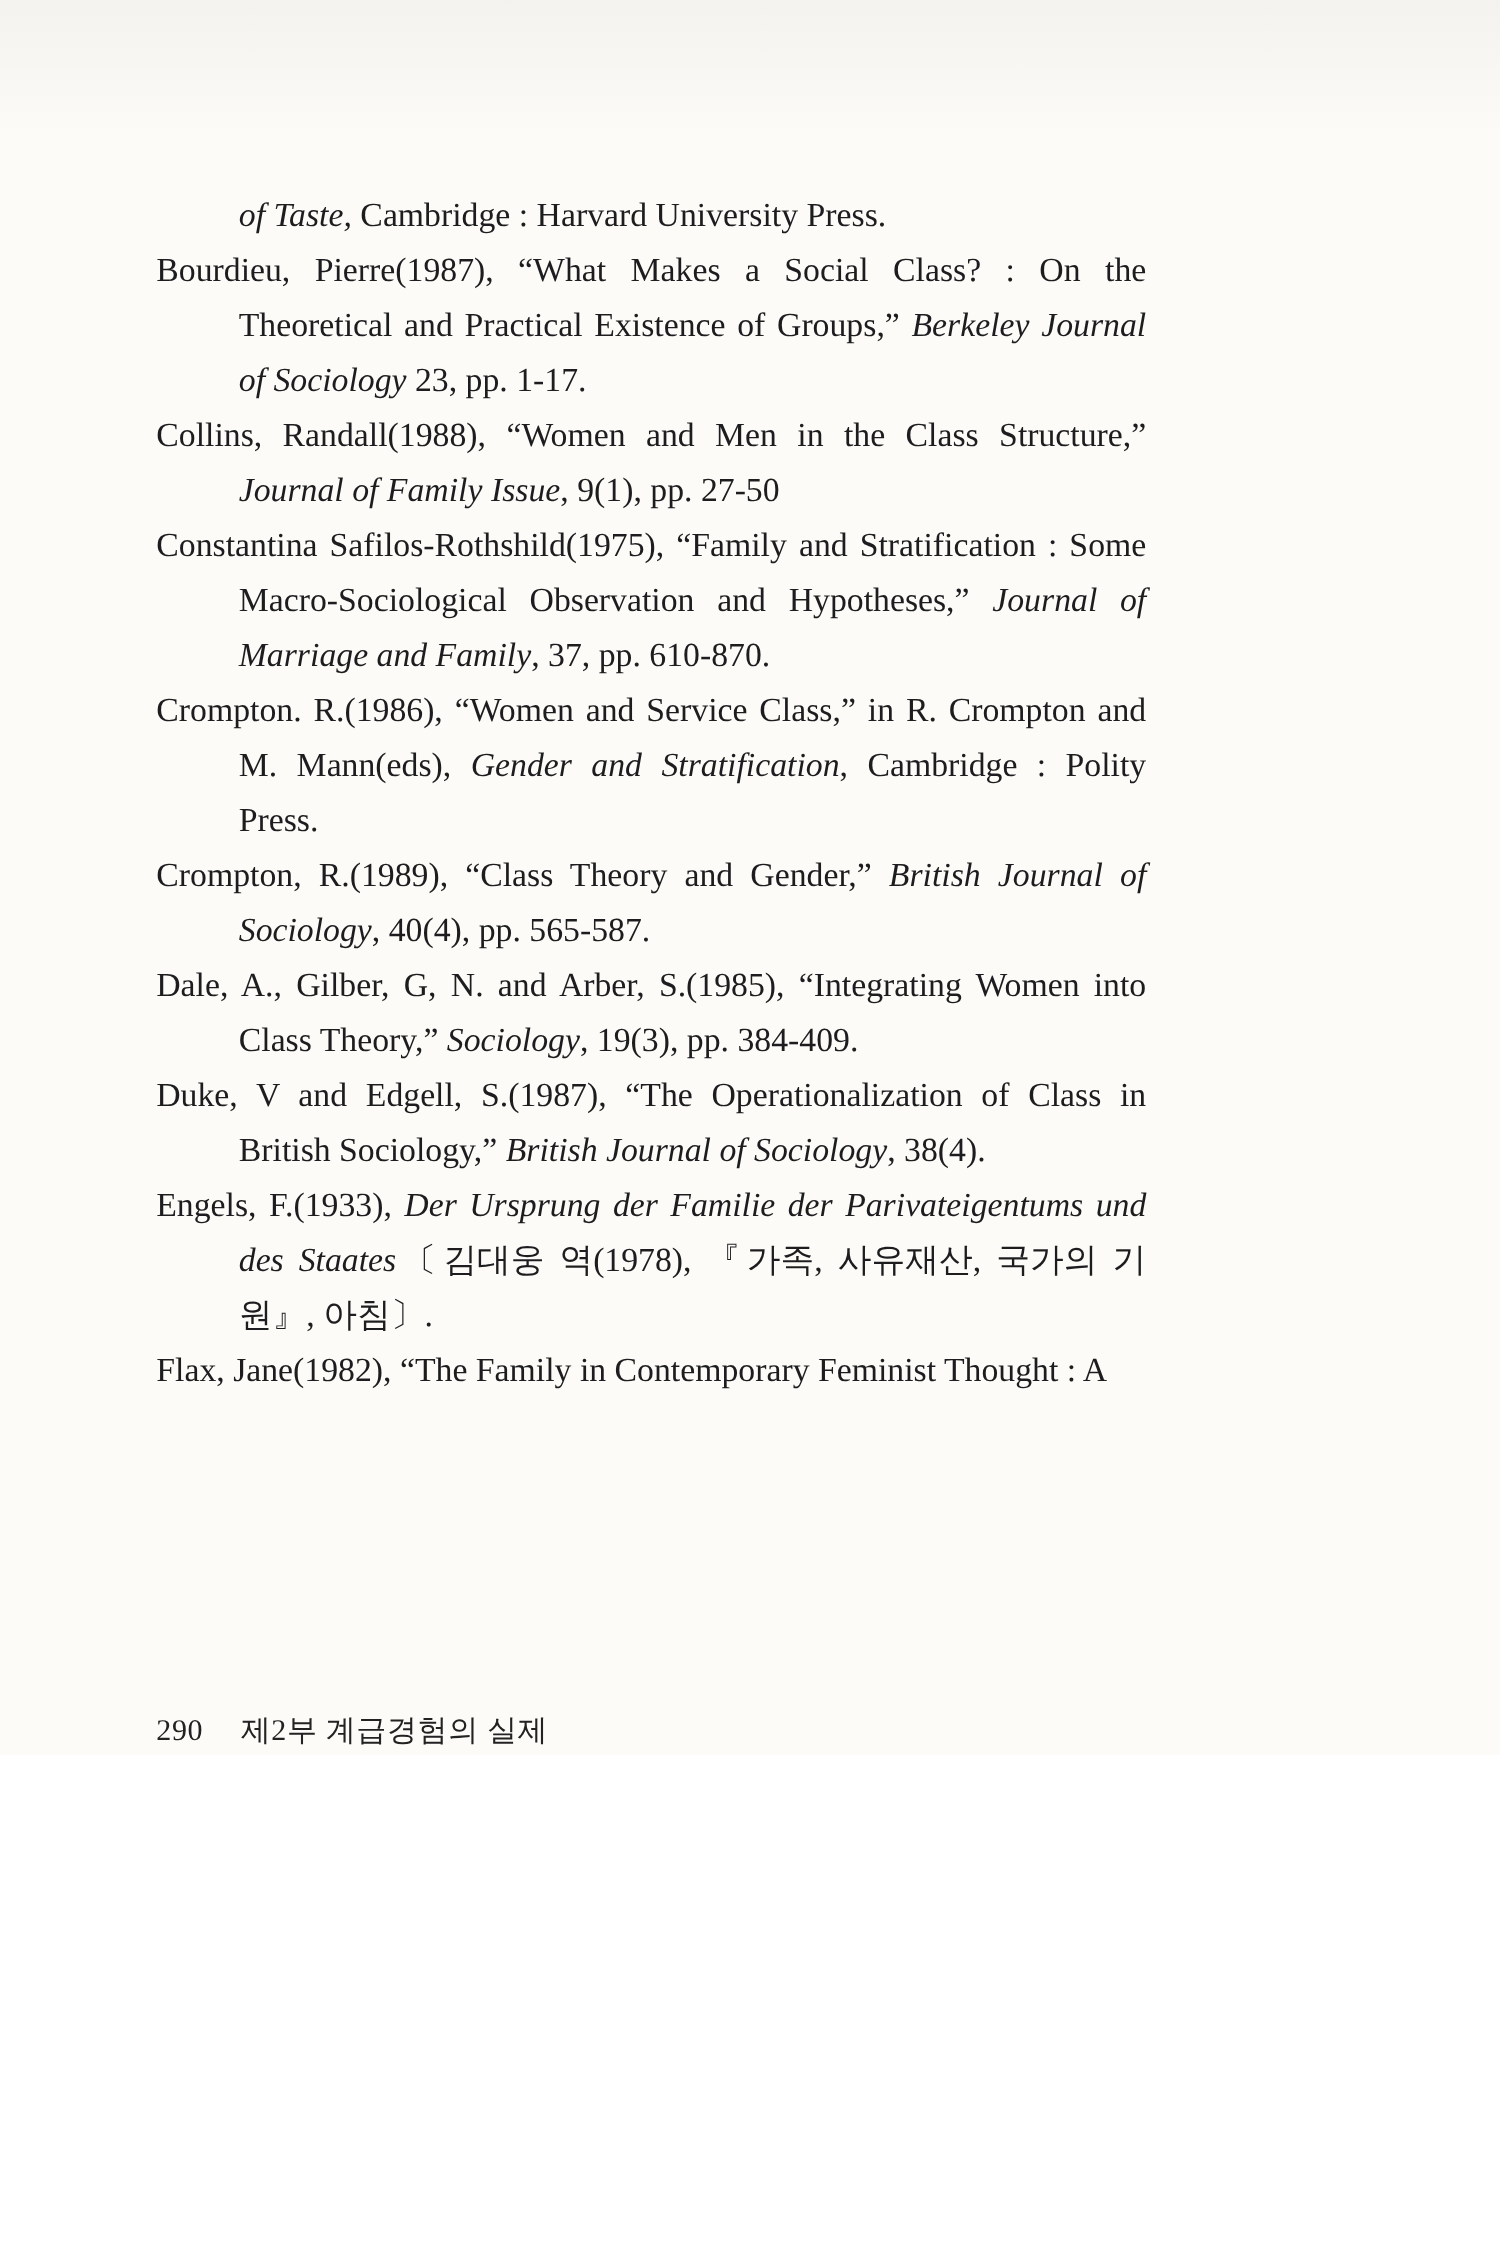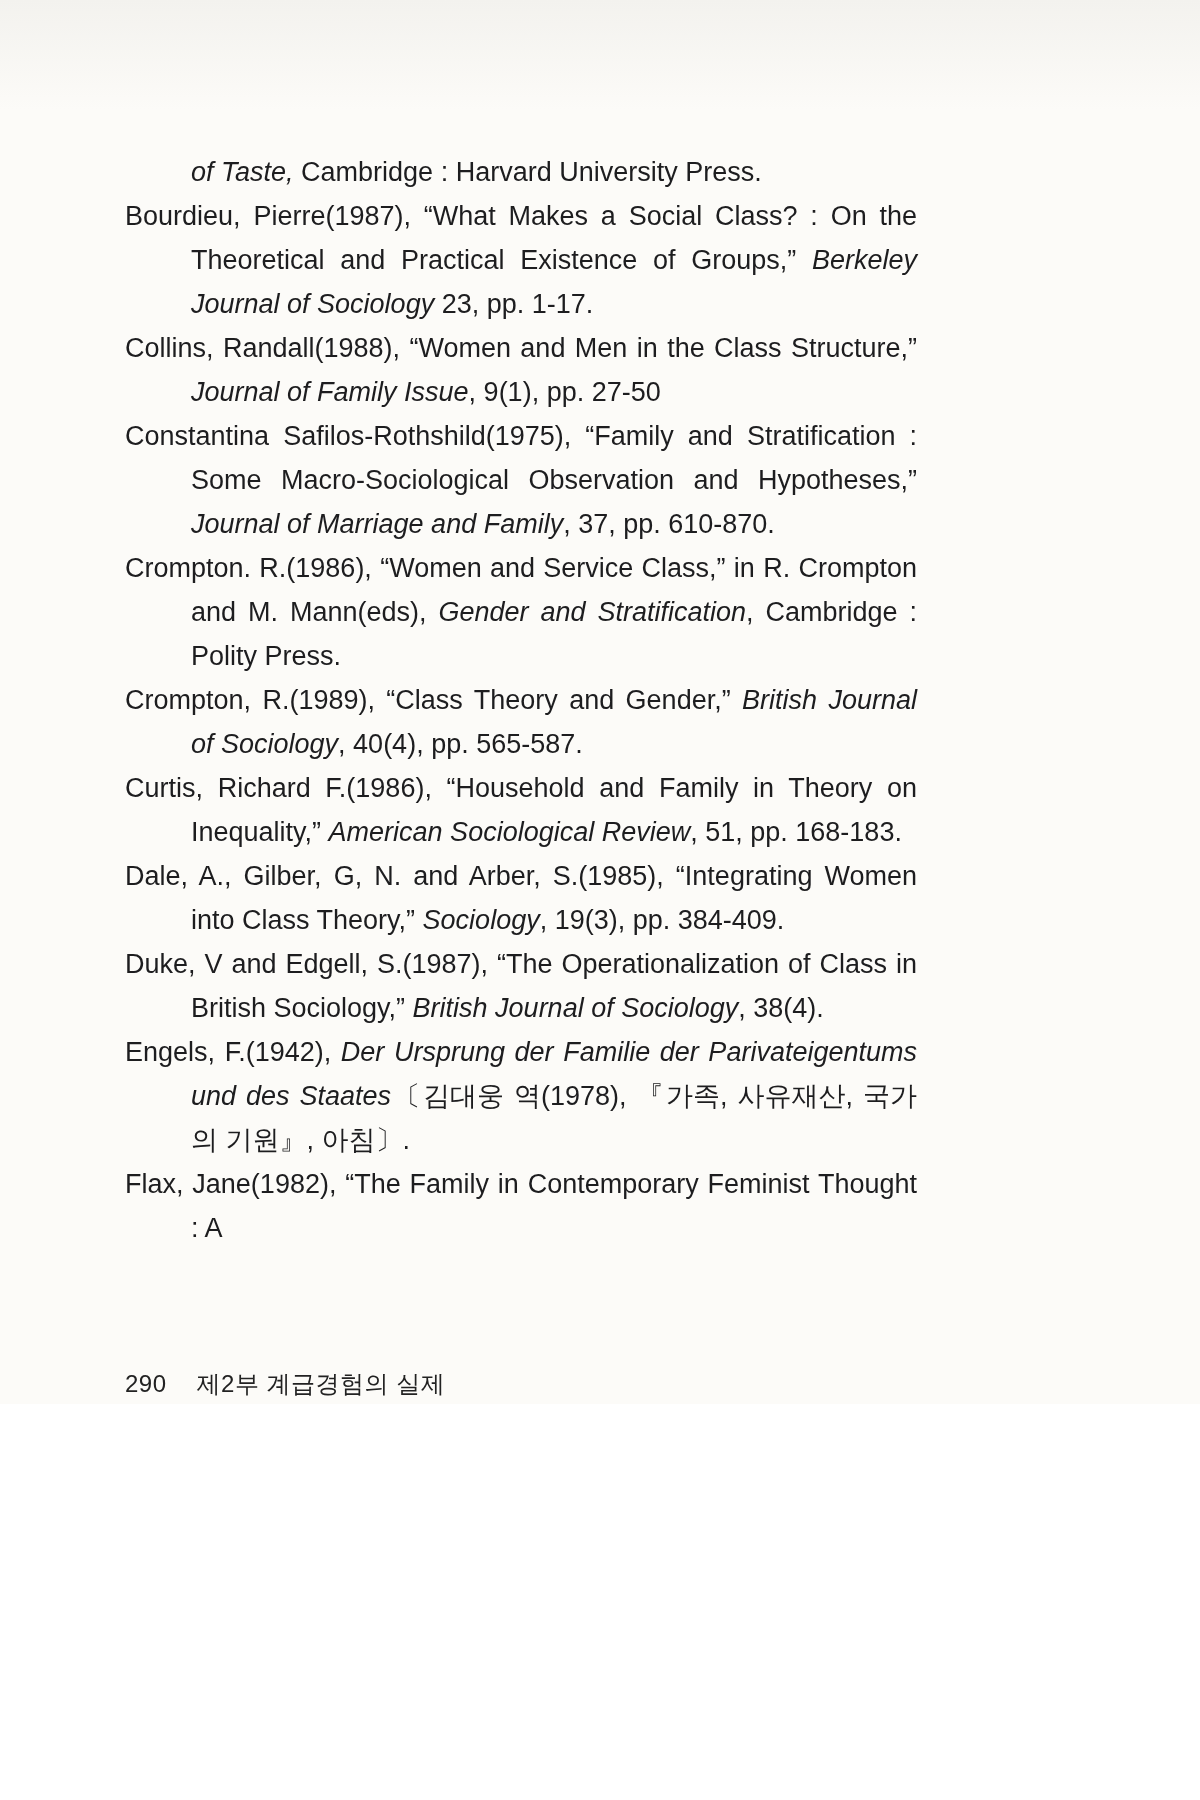--- a/index.html
+++ b/index.html
@@ -1,21 +1,21 @@
 <!DOCTYPE html>
 <html><head>
 <meta charset="utf-8">
 <style>
   html, body { margin: 0; padding: 0; }
   .page {
     position: relative;
     width: 1200px;
     height: 1404px;
     background: linear-gradient(180deg, #f3f2ee 0px, #fcfbf8 110px, #fcfbf8 100%);
-    font-family: Liberation Sans, sans-serif;
+    font-family: Liberation Serif, serif;
     color: #1d1d1f;
     overflow: hidden;
   }
   .text-block {
     position: absolute;
     left: 125px;
     top: 150px;
     width: 792px;
     font-size: 27px;
     line-height: 44px;
@@ -44,22 +44,21 @@
 <body>
 
 <div class="page">
   <div class="text-block" id="refs">
       <p class="ref continuation"><span class="it">of Taste, </span><span class="">Cambridge : Harvard University Press.</span></p>
       <p class="ref"><span class="">Bourdieu, Pierre(1987), “What Makes a Social Class? : On the Theoretical and Practical Existence of Groups,” </span><span class="it">Berkeley Journal of Sociology</span><span class=""> 23, pp. 1-17.</span></p>
       <p class="ref"><span class="">Collins, Randall(1988), “Women and Men in the Class Structure,” </span><span class="it">Journal of Family Issue</span><span class="">, 9(1), pp. 27-50</span></p>
       <p class="ref"><span class="">Constantina Safilos-Rothshild(1975), “Family and Stratification : Some Macro-Sociological Observation and Hypotheses,” </span><span class="it">Journal of Marriage and Family</span><span class="">, 37, pp. 610-870.</span></p>
       <p class="ref"><span class="">Crompton. R.(1986), “Women and Service Class,” in R. Crompton and M. Mann(eds), </span><span class="it">Gender and Stratification</span><span class="">, Cambridge : Polity Press.</span></p>
       <p class="ref"><span class="">Crompton, R.(1989), “Class Theory and Gender,” </span><span class="it">British Journal of Sociology</span><span class="">, 40(4), pp. 565-587.</span></p>
-      <p class="ref"><span class="">Curtis, Richard F.(1986), “Household and Family in Theory on Inequality,” </span><span class="it">American Sociological Review</span><span class="">, 51, pp. 168-183.</span></p>
       <p class="ref"><span class="">Dale, A., Gilber, G, N. and Arber, S.(1985), “Integrating Women into Class Theory,” </span><span class="it">Sociology</span><span class="">, 19(3), pp. 384-409.</span></p>
       <p class="ref"><span class="">Duke, V and Edgell, S.(1987), “The Operationalization of Class in British Sociology,” </span><span class="it">British Journal of Sociology</span><span class="">, 38(4).</span></p>
-      <p class="ref"><span class="">Engels, F.(1942), </span><span class="it">Der Ursprung der Familie der Parivateigentums und des Staates</span><span class="">〔김대웅 역(1978), 『가족, 사유재산, 국가의 기원』, 아침〕.</span></p>
+      <p class="ref"><span class="">Engels, F.(1933), </span><span class="it">Der Ursprung der Familie der Parivateigentums und des Staates</span><span class="">〔김대웅 역(1978), 『가족, 사유재산, 국가의 기원』, 아침〕.</span></p>
       <p class="ref"><span class="">Flax, Jane(1982), “The Family in Contemporary Feminist Thought : A</span></p>
     </div>
   <div class="footer">
     <span class="page-num">290</span><span>제2부 계급경험의 실제</span>
   </div>
 </div>
 
 </body></html>

